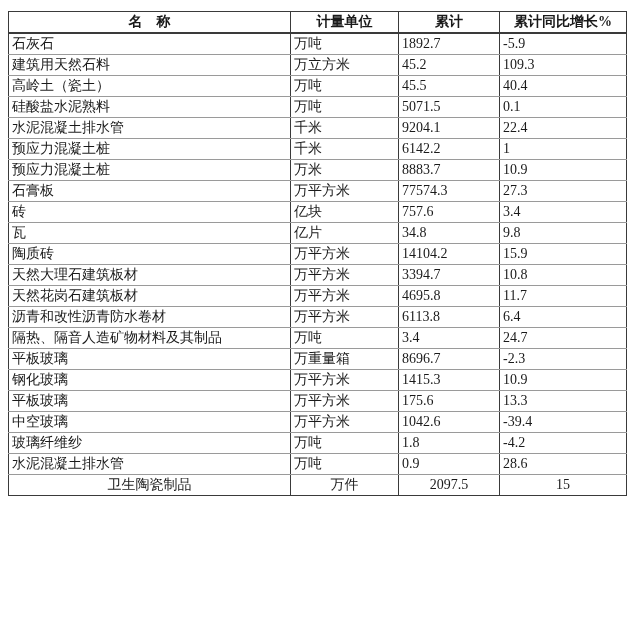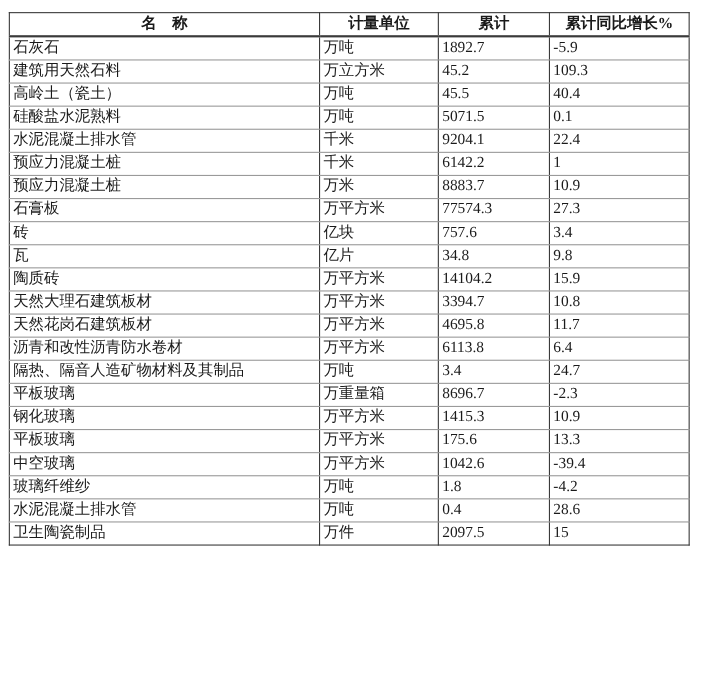--- a/index.html
+++ b/index.html
@@ -39,20 +39,21 @@
   }
   table.stats thead th {
     font-weight: bold;
     text-align: center;
     border-top: 1px solid #3a3a3a;
     border-bottom: 2px solid #3a3a3a;
     height: 21px;
   }
   table.stats tbody tr:last-child td {
     border-bottom: 1px solid #3a3a3a;
+    text-align: center;
   }
   col.c-name { width: 282px; }
   col.c-unit { width: 108px; }
   col.c-cum  { width: 101px; }
   col.c-yoy  { width: 127px; }
 </style>
 </head>
 <body>
 
 <table class="stats">
@@ -187,21 +188,21 @@
       </tr>
       <tr>
         <td>玻璃纤维纱</td>
         <td>万吨</td>
         <td>1.8</td>
         <td>-4.2</td>
       </tr>
       <tr>
         <td>水泥混凝土排水管</td>
         <td>万吨</td>
-        <td>0.4</td>
+        <td>0.9</td>
         <td>28.6</td>
       </tr>
       <tr>
         <td>卫生陶瓷制品</td>
         <td>万件</td>
         <td>2097.5</td>
         <td>15</td>
       </tr>
     </tbody>
 </table>

